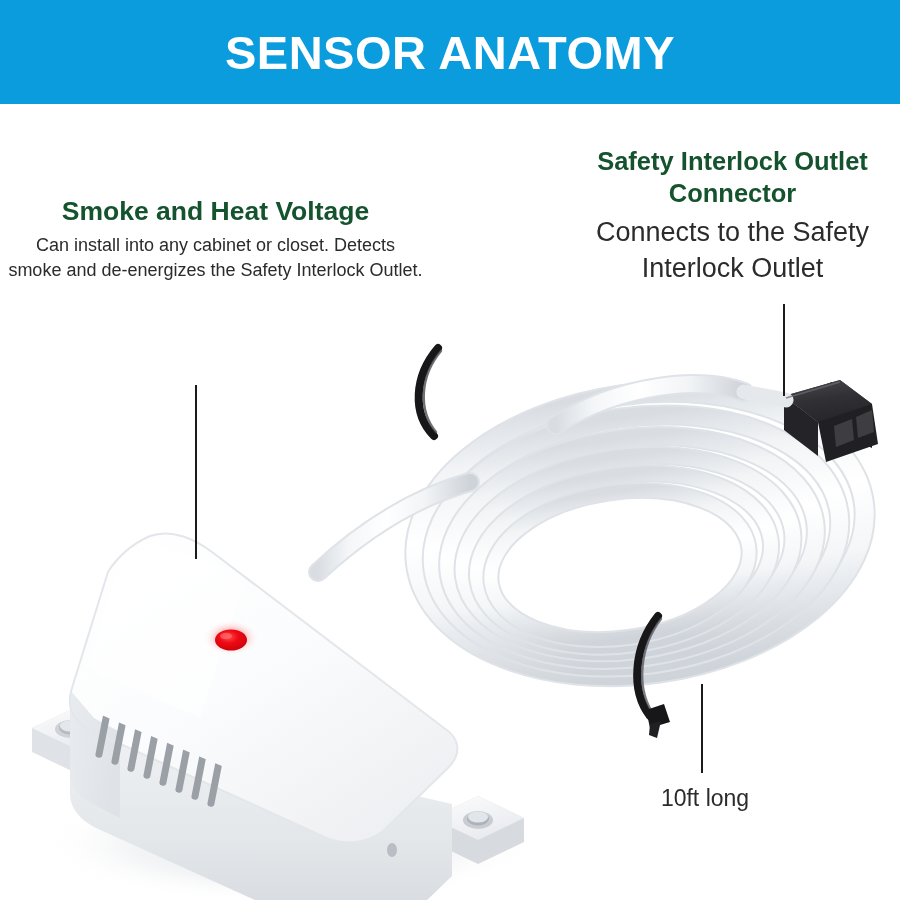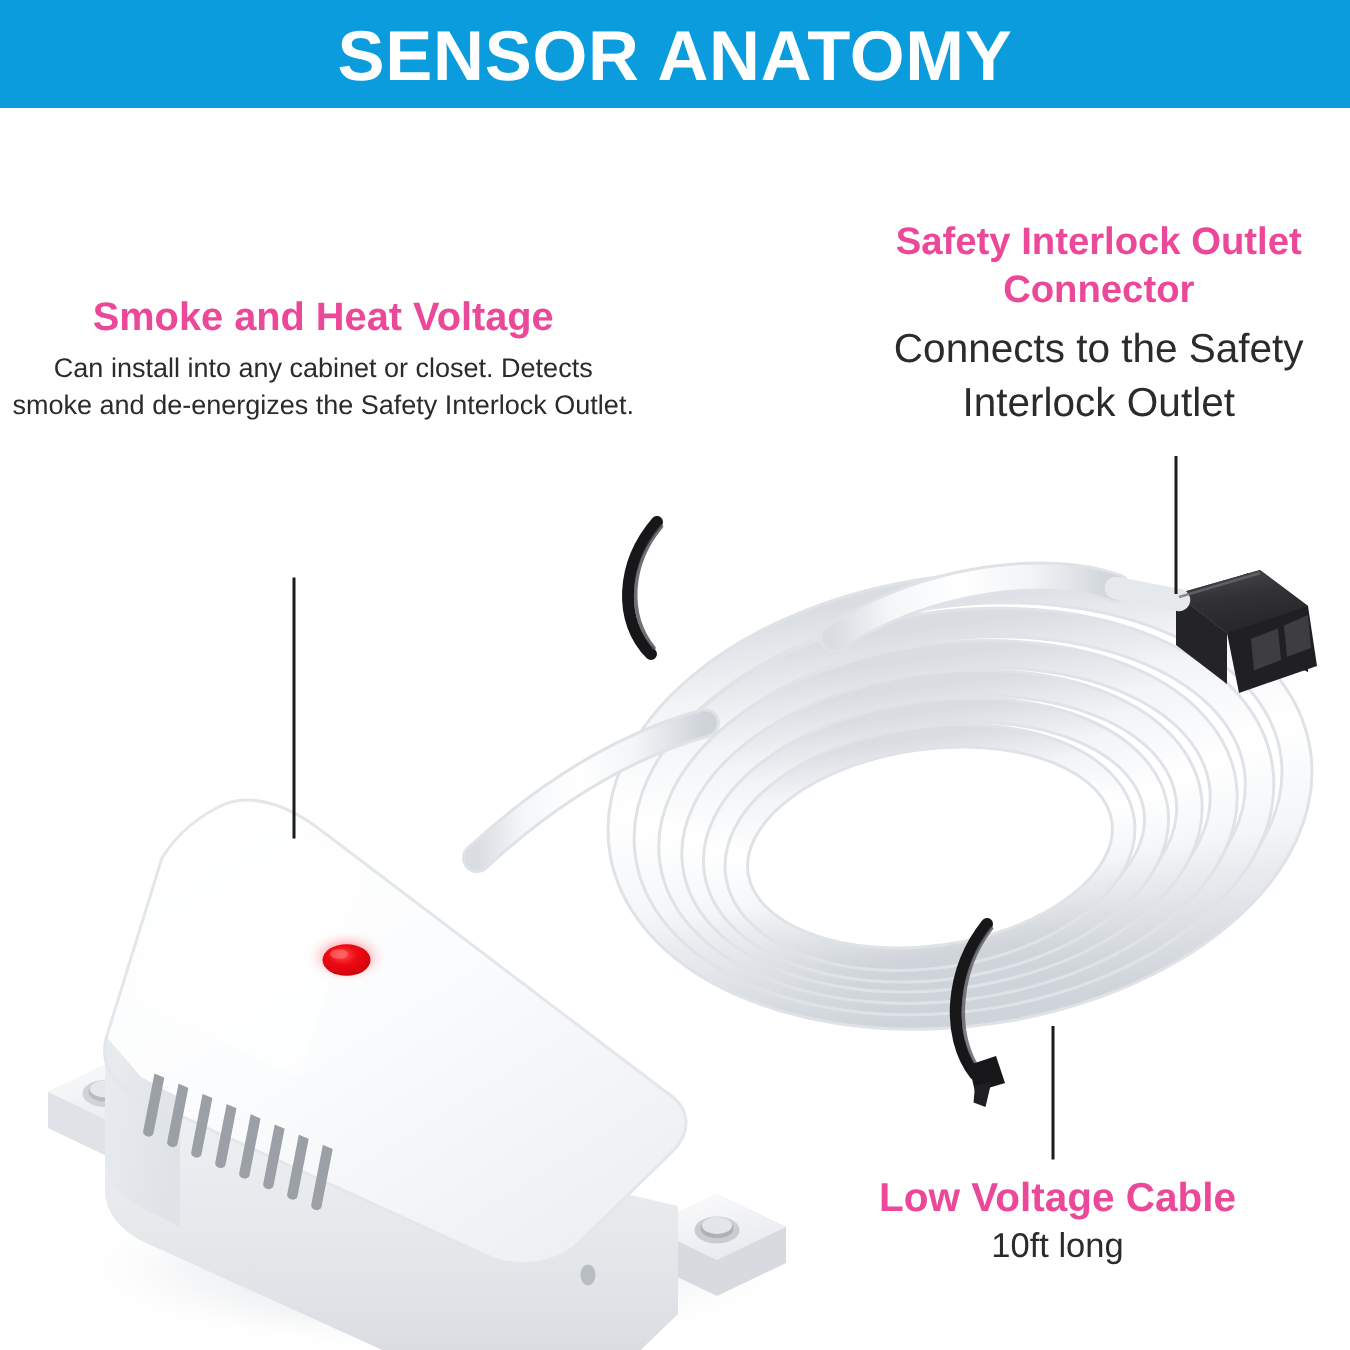--- a/index.html
+++ b/index.html
@@ -18,41 +18,41 @@
     background: #ffffff;
     overflow: hidden;
   }
 
   
   #header-banner {
     position: absolute;
     left: 0;
     top: 0;
     width: 900px;
-    height: 72px;
+    height: 104px;
     background: #0b9cdd;
     display: flex;
     align-items: center;
     justify-content: center;
   }
   #header-title {
     color: #ffffff;
     font-size: 47px;
     font-weight: bold;
     letter-spacing: 0.5px;
     line-height: 1;
     text-align: center;
     font-family: "Liberation Sans", sans-serif;
   }
 
   
   .callout { position: absolute; text-align: center; }
   .callout-title {
     font-weight: bold;
-    color: #ec4899;
+    color: #14532d;
     font-family: "Liberation Sans", sans-serif;
   }
   .callout-body {
     color: #2b2b2b;
     font-weight: 400;
     font-family: "Liberation Sans", sans-serif;
   }
 
   #callout-sensor { left: 8px; top: 196px; width: 415px; }
   #callout-sensor .callout-title { font-size: 26.5px; line-height: 1.18; }
@@ -358,17 +358,16 @@
     <div class="callout-title">Smoke and Heat Voltage</div>
     <div class="callout-body">Can install into any cabinet or closet. Detects smoke and de-energizes the Safety Interlock Outlet.</div>
   </div>
 
   <div id="callout-connector" class="callout">
     <div class="callout-title">Safety Interlock Outlet Connector</div>
     <div class="callout-body">Connects to the Safety Interlock Outlet</div>
   </div>
 
   <div id="callout-cable" class="callout">
-    <div class="callout-title">Low Voltage Cable</div>
     <div class="callout-body">10ft long</div>
   </div>
 
 </div>
 
 </body></html>

